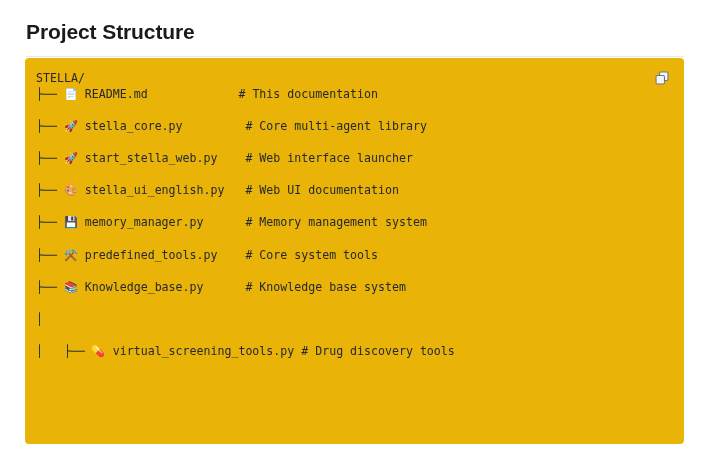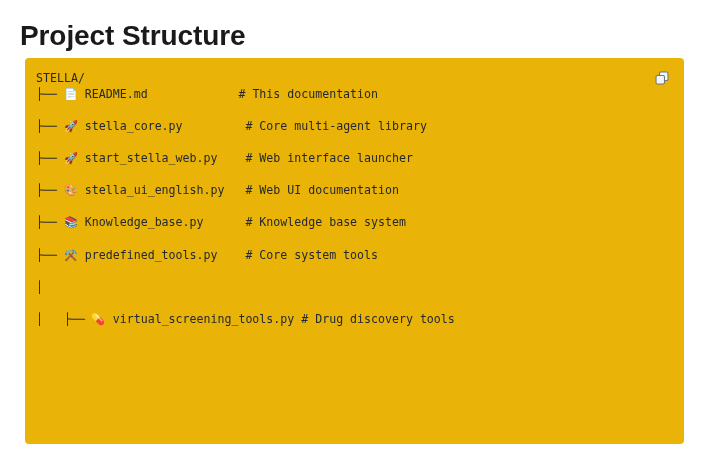--- a/index.html
+++ b/index.html
@@ -18,26 +18,26 @@
 
   .page {
     width: 710px;
     height: 459px;
     box-sizing: border-box;
     padding: 0;
     position: relative;
   }
 
   .page-title {
-    font-size: 28px;
+    font-size: 21px;
     font-weight: 700;
     letter-spacing: -0.1px;
     color: #1a1a1a;
     margin: 0;
-    padding: 18px 0 0 20px;
+    padding: 18px 0 0 26px;
     line-height: 1.3;
   }
 
   .title-rule {
     margin: 11px 26px 0 26px;
     height: 1px;
     background: #e6e8eb;
     border: 0;
   }
 
@@ -118,22 +118,23 @@
       <svg width="14" height="14" viewBox="0 0 16 16" fill="none" aria-hidden="true">
         <rect x="5.2" y="1.2" width="9.6" height="9.6" rx="1.3" stroke="#6e7781" stroke-width="1.2" fill="#f4f6f9"></rect>
         <rect x="1.2" y="5.2" width="9.6" height="9.6" rx="1.3" stroke="#6e7781" stroke-width="1.2" fill="#f4f6f9"></rect>
       </svg>
     </button>
 
     <pre class="tree"><span class="row"><span class="name">STELLA/</span></span><span id="tree-rows"><span class="row"><span class="prefix">├── </span><span class="ic">📄</span><span> </span><span class="name">README.md</span><span>             </span><span class="comment"># This documentation</span></span>
 <span class="row"><span class="prefix">├── </span><span class="ic">🚀</span><span> </span><span class="name">stella_core.py</span><span>         </span><span class="comment"># Core multi-agent library</span></span>
 <span class="row"><span class="prefix">├── </span><span class="ic">🚀</span><span> </span><span class="name">start_stella_web.py</span><span>    </span><span class="comment"># Web interface launcher</span></span>
 <span class="row"><span class="prefix">├── </span><span class="ic">🎨</span><span> </span><span class="name">stella_ui_english.py</span><span>   </span><span class="comment"># Web UI documentation</span></span>
+<span class="row"><span class="prefix">├── </span><span class="ic">💾</span><span> </span><span class="name">memory_manager.py</span><span>      </span><span class="comment"># Memory management system</span></span>
+<span class="row"><span class="prefix">├── </span><span class="ic">⚒️</span><span> </span><span class="name">predefined_tools.py</span><span>    </span><span class="comment"># Core system tools</span></span>
 <span class="row"><span class="prefix">├── </span><span class="ic">📚</span><span> </span><span class="name">Knowledge_base.py</span><span>      </span><span class="comment"># Knowledge base system</span></span>
-<span class="row"><span class="prefix">├── </span><span class="ic">⚒️</span><span> </span><span class="name">predefined_tools.py</span><span>    </span><span class="comment"># Core system tools</span></span>
 <span class="row"><span class="prefix">│</span></span>
 <span class="row"><span class="prefix">│   ├── </span><span class="ic">💊</span><span> </span><span class="name">virtual_screening_tools.py</span><span> </span><span class="comment"># Drug discovery tools</span></span>
 
 
 
 
 
 
 
 

